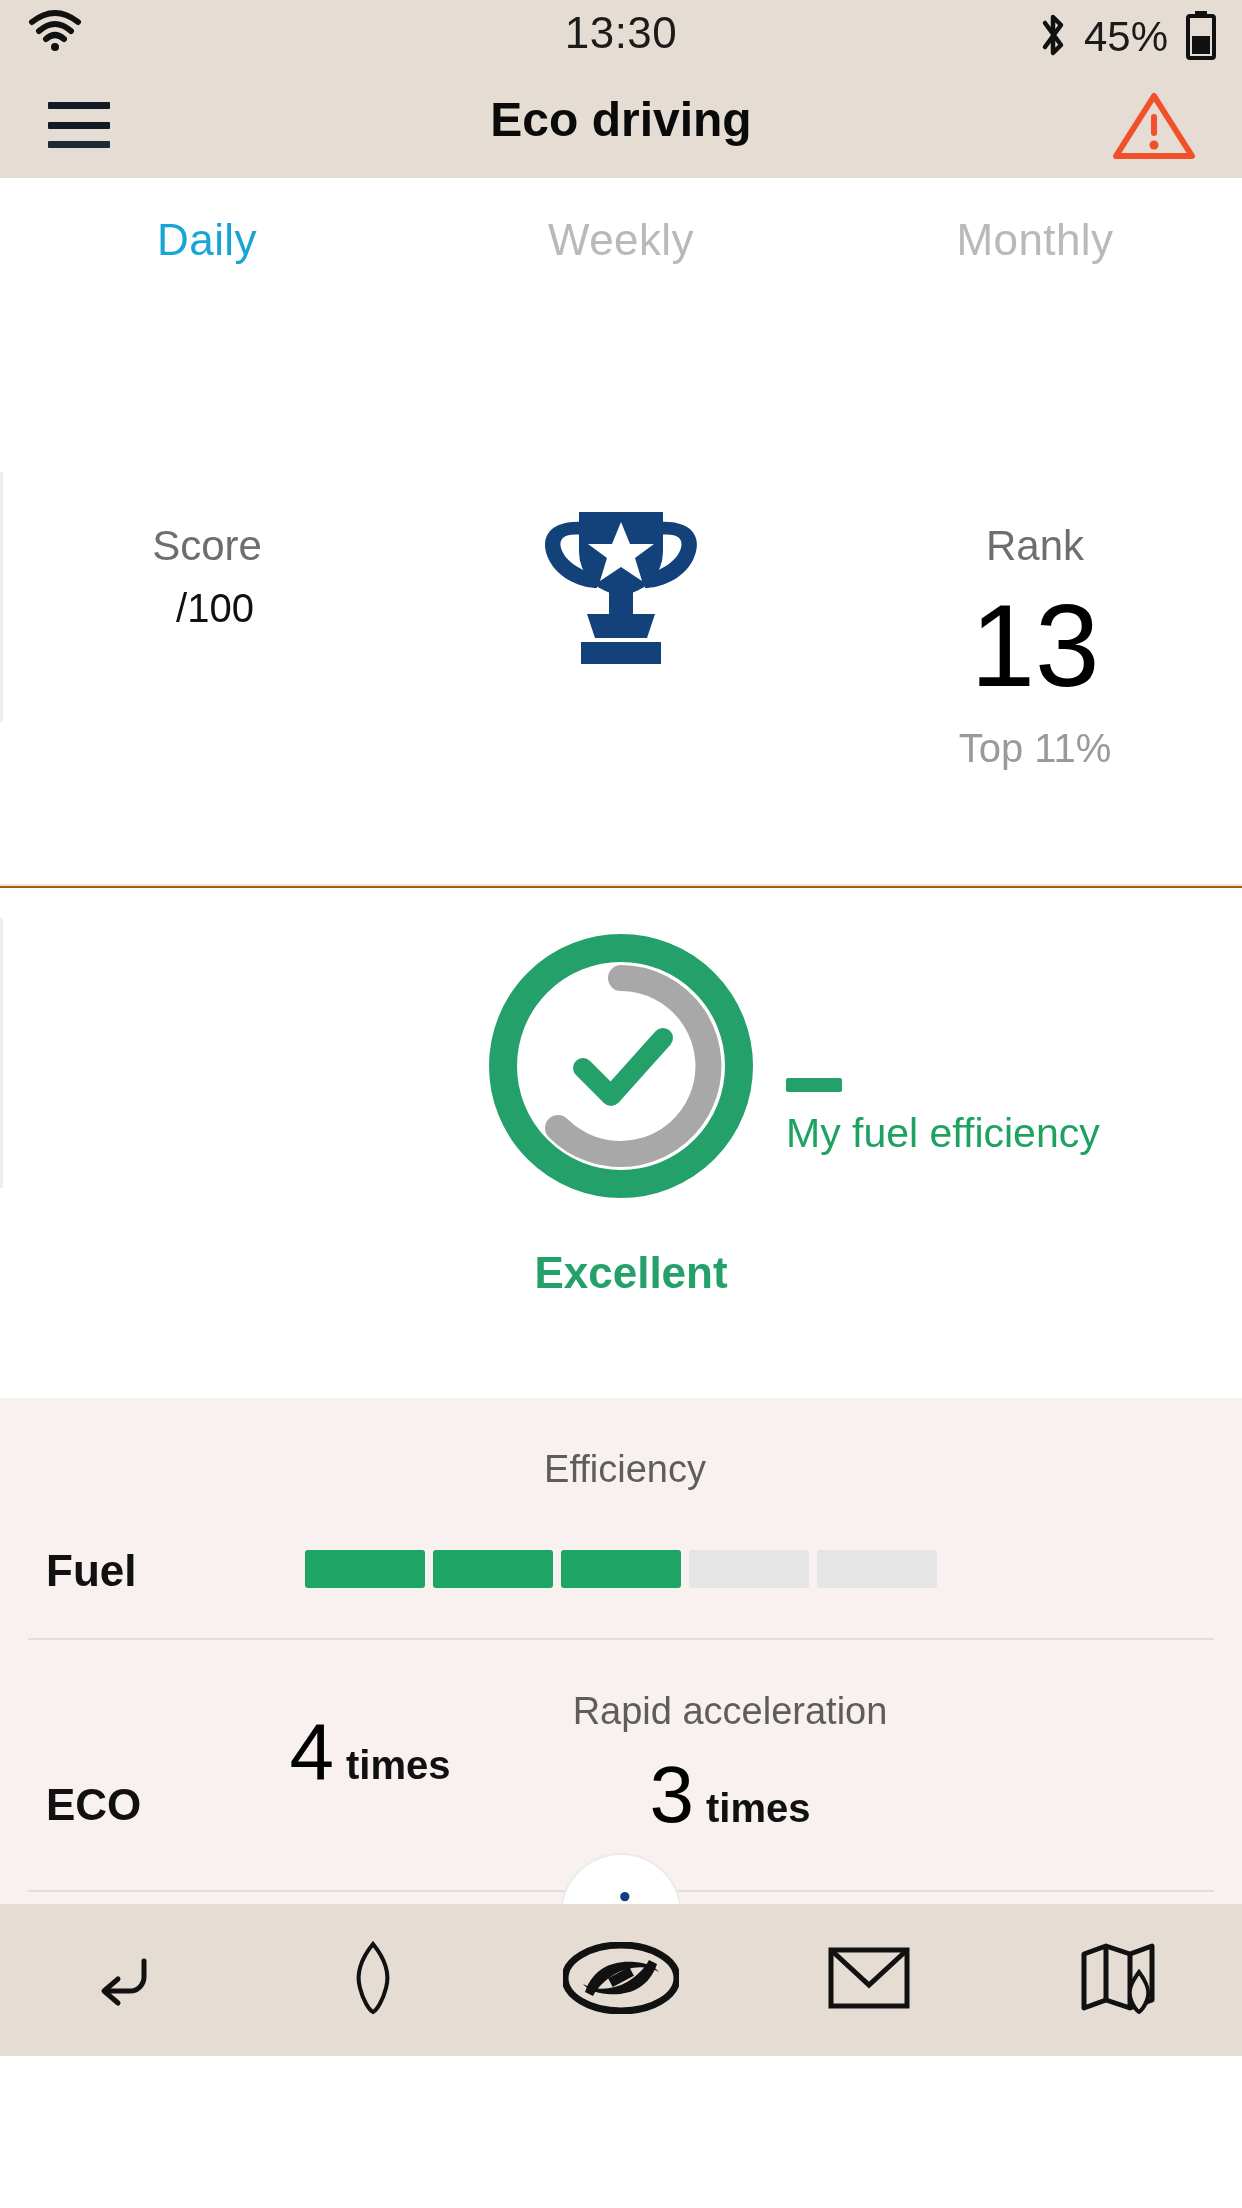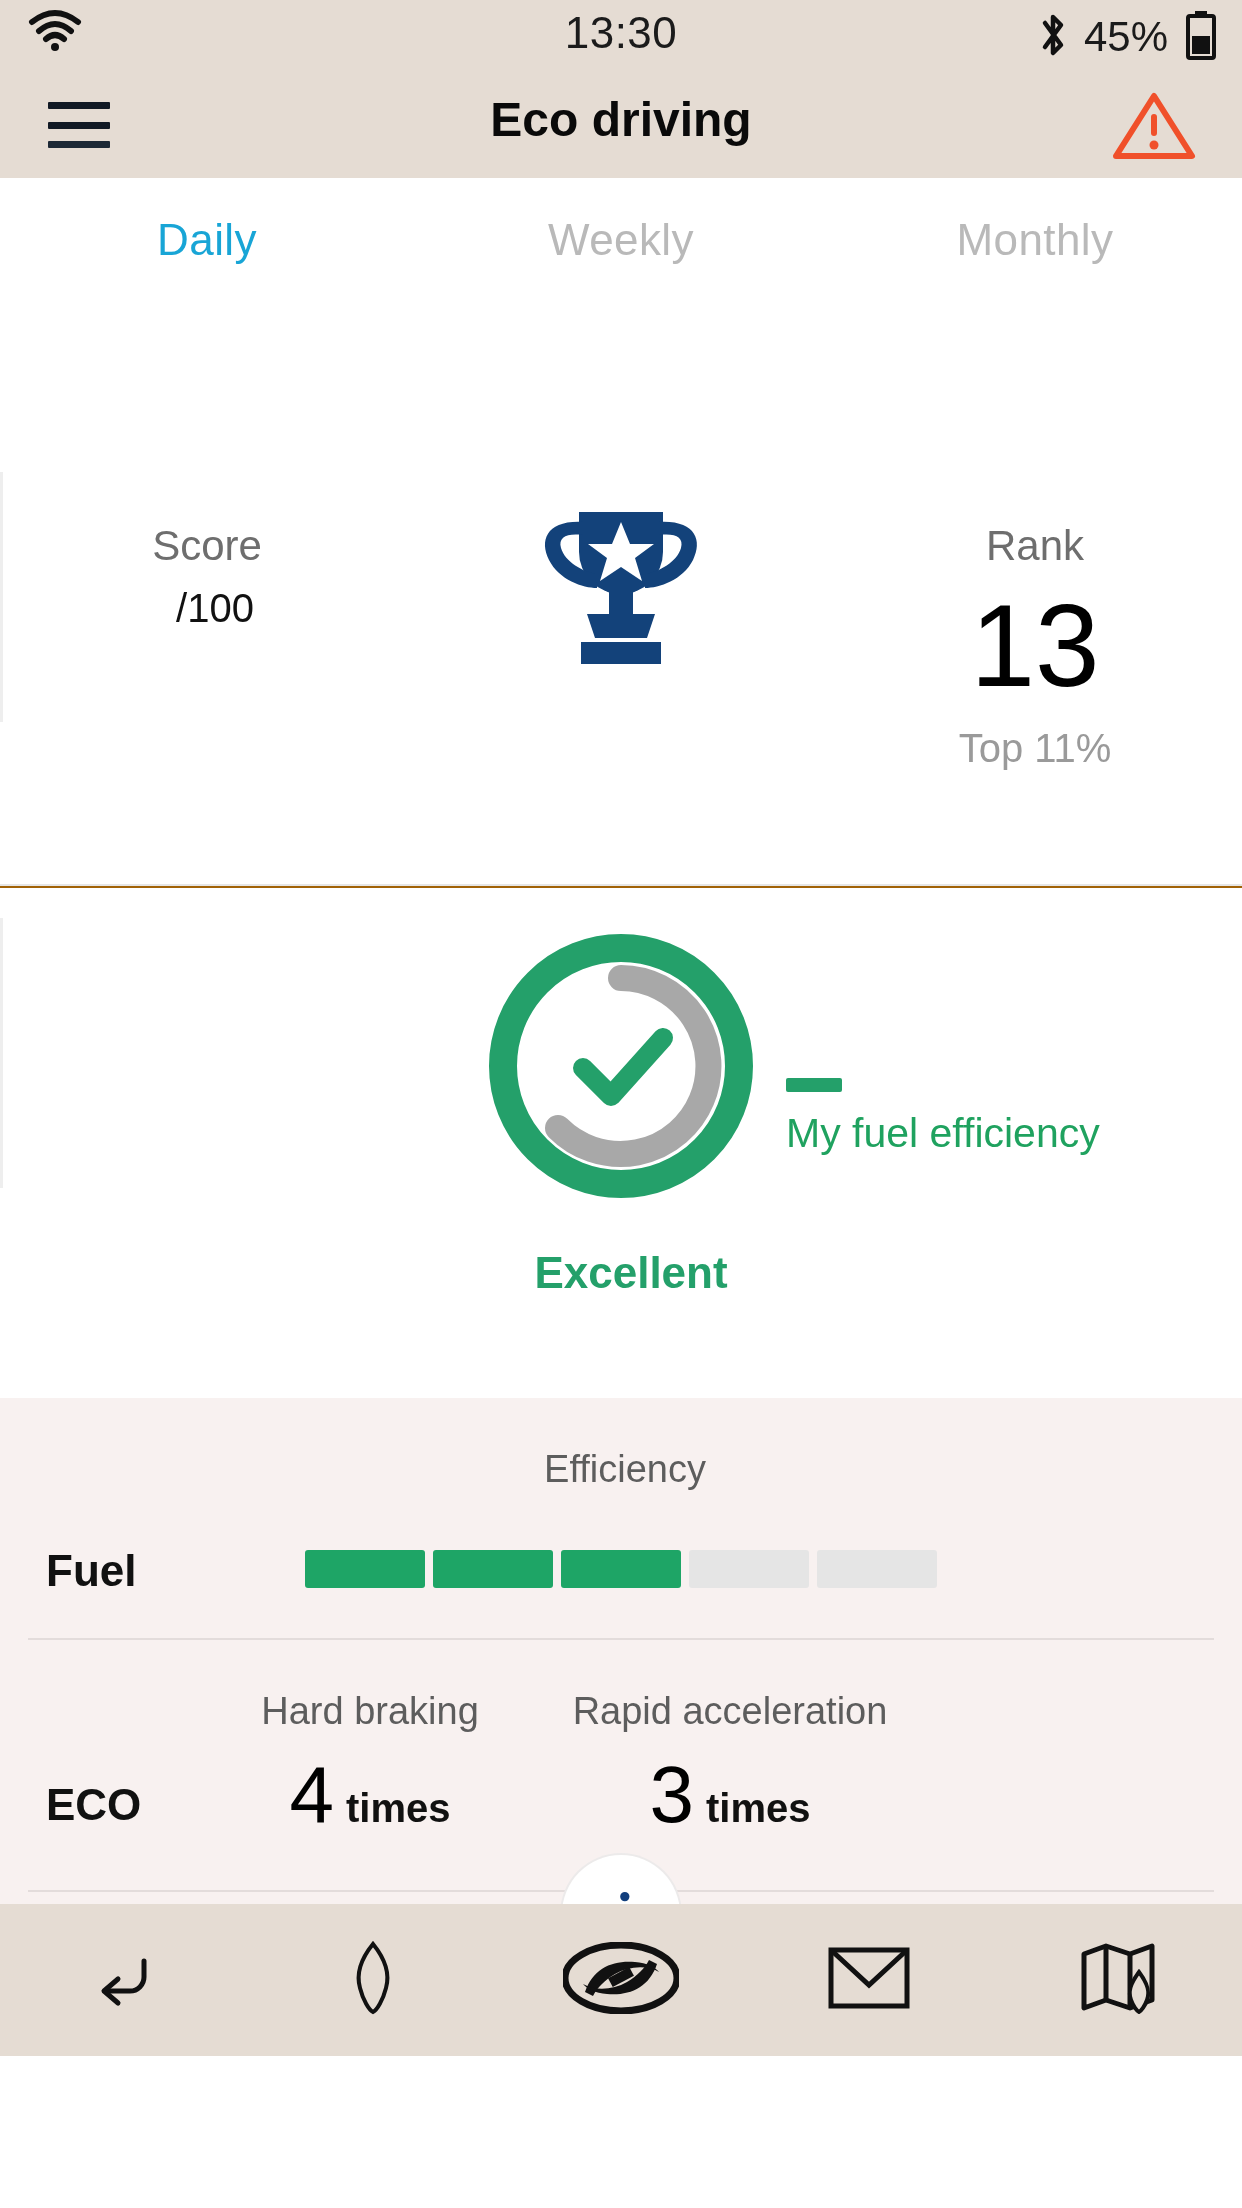--- a/index.html
+++ b/index.html
@@ -265,21 +265,20 @@
         <div class="seg off"></div>
       </div>
     </div>
 
     <div class="row-sep"></div>
 
     <div class="stat-row row-eco">
       <div class="row-label" style="top:140px;">ECO</div>
 
       <div class="eco-metric" style="left:160px; top:50px;">
-        <div class="m-title">Hard braking</div>
         <div class="m-value">
           <span>4</span>
           <span class="m-unit">times</span>
         </div>
       </div>
 
       <div class="eco-metric" style="left:520px; top:50px;">
         <div class="m-title">Rapid acceleration</div>
         <div class="m-value">
           <span>3</span>

